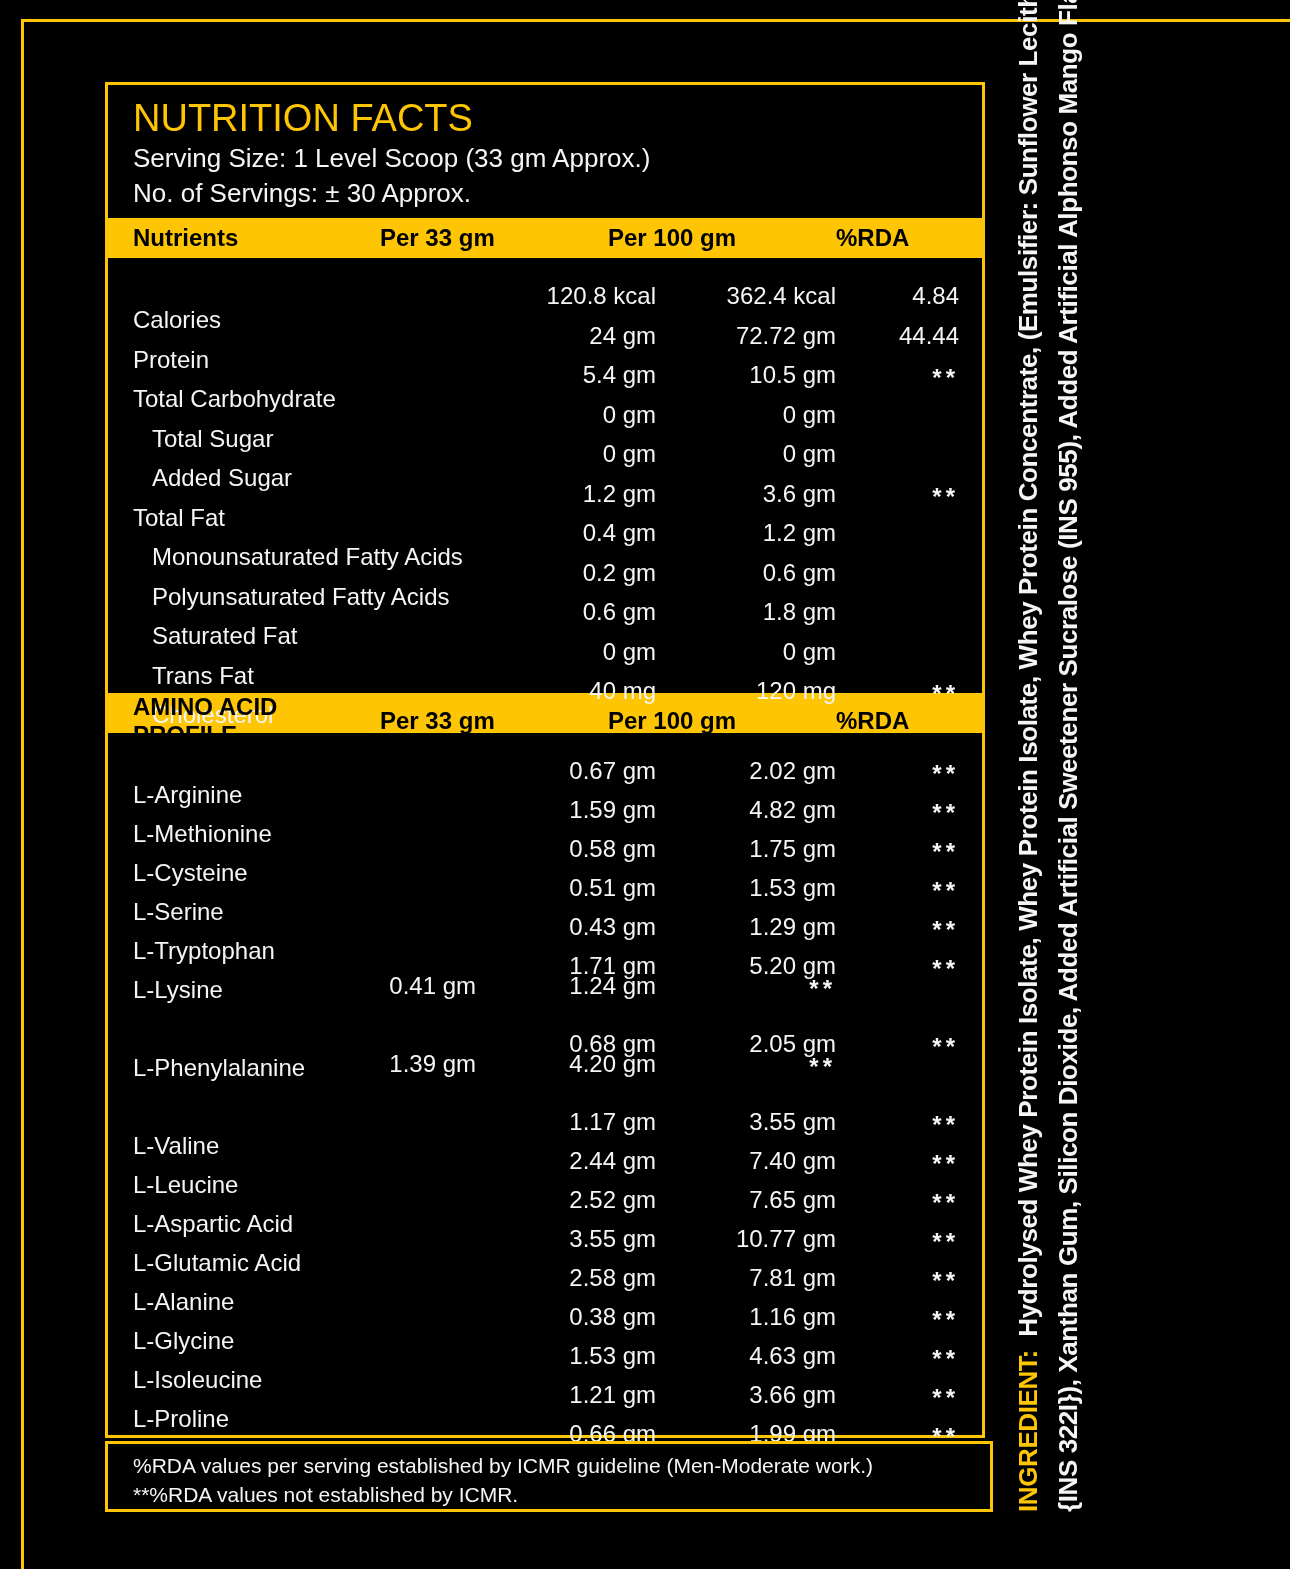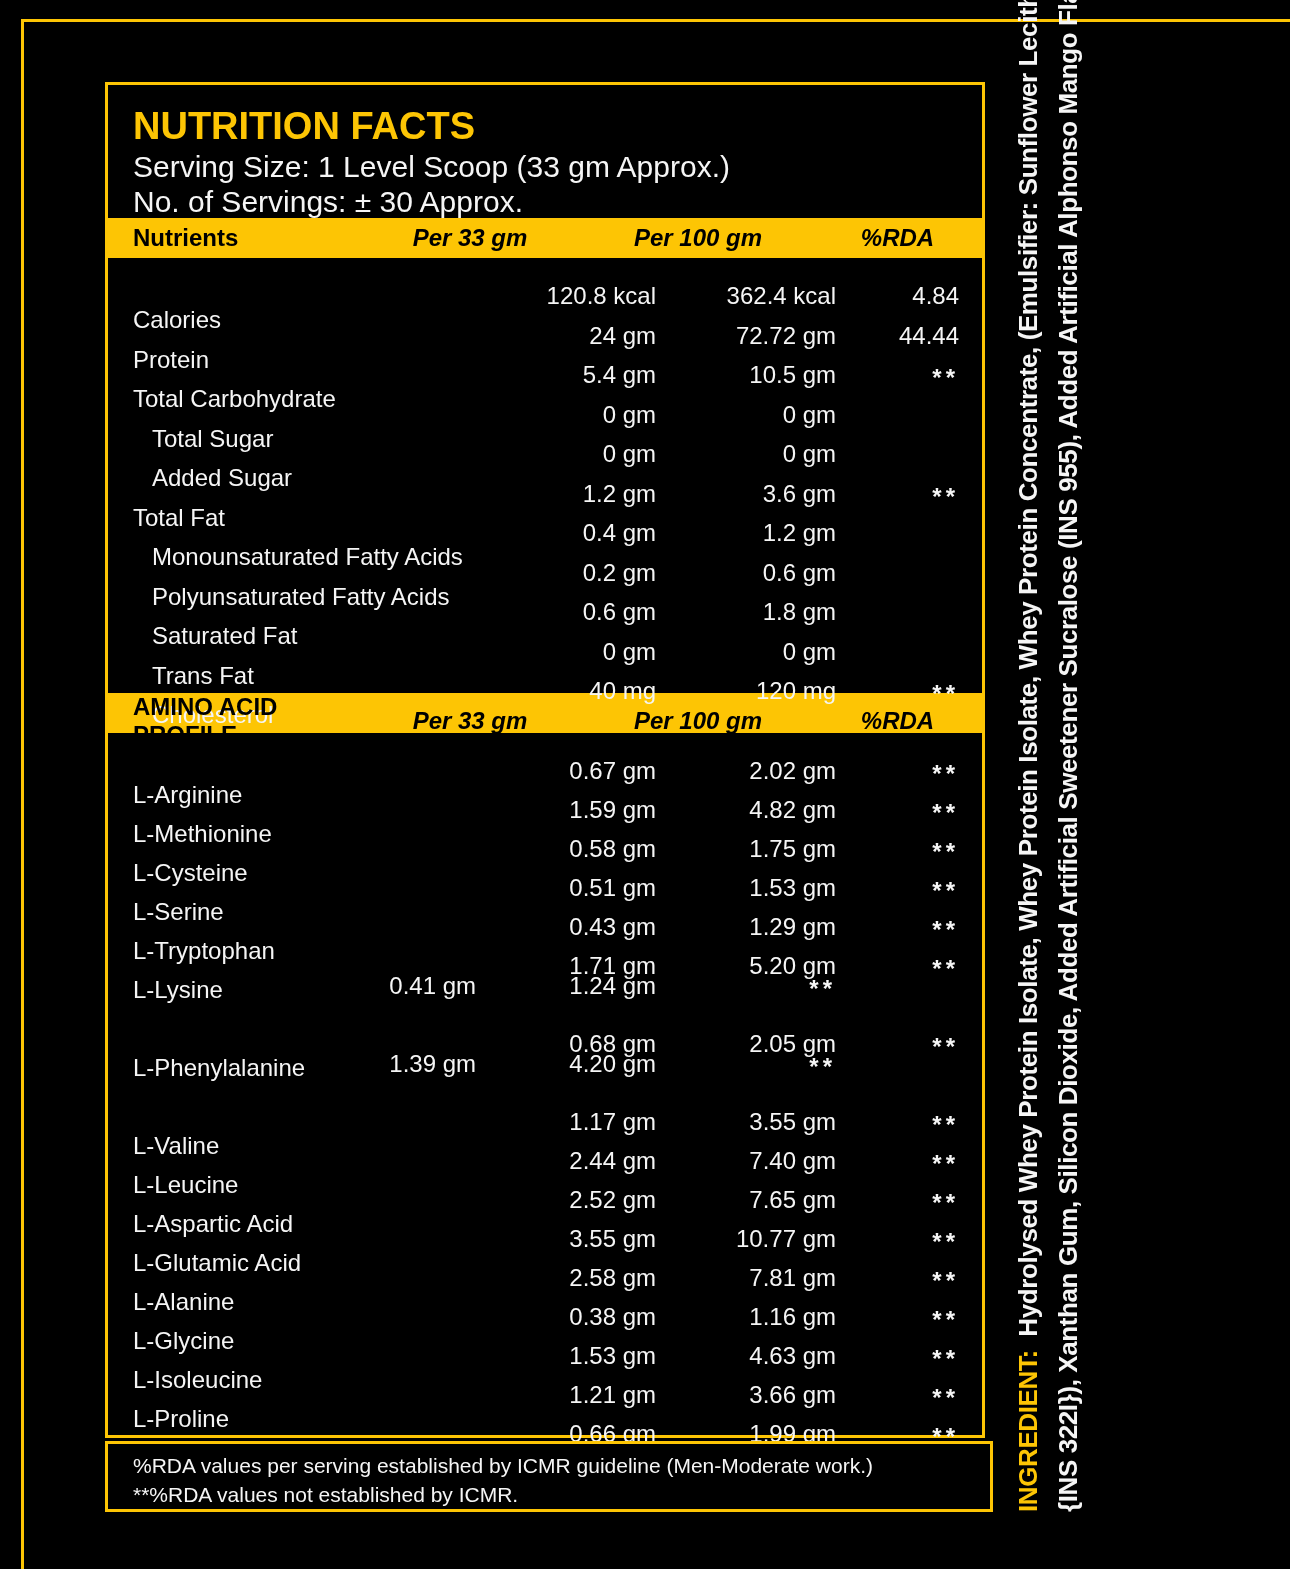--- a/index.html
+++ b/index.html
@@ -25,32 +25,32 @@
   
   .panel{
     position:absolute;left:105px;top:82px;
     width:880px;height:1356px;
     border:3px solid var(--accent);
     background:var(--bg);
   }
   .title-block{height:133px;padding:10px 0 0 25px;}
   .title{
     color:var(--accent);
-    font-size:38px;font-weight:700;letter-spacing:0px;line-height:46px;margin-top:8px;
-  }
-  .sub{color:var(--text);font-size:30px;line-height:35px;}
+    font-size:38px;font-weight:400;letter-spacing:0px;line-height:46px;
+  }
+  .sub{color:var(--text);font-size:26px;line-height:35px;}
   .band{
     background:var(--accent);color:#000;
     height:40px;
     display:grid;grid-template-columns:1fr 180px 180px 123px;
     align-items:center;
     padding:0 23px 0 25px;
     font-size:24px;font-weight:700;gap:48px;
   }
-  .band .c{text-align:center;font-style:italic;}
+  .band .c{text-align:left;}
   .band .b-lbl{text-align:left;}
   .rows .row{
     display:grid;grid-template-columns:1fr 180px 180px 123px;
     align-items:center;
     padding:0 23px 0 25px;
     font-size:24px;color:var(--text);
   }
   #nutrient-rows .row{height:39.5px;}
   #amino-rows .row{height:39.05px;}
   .row .lbl{text-align:left;margin-top:48px;}

